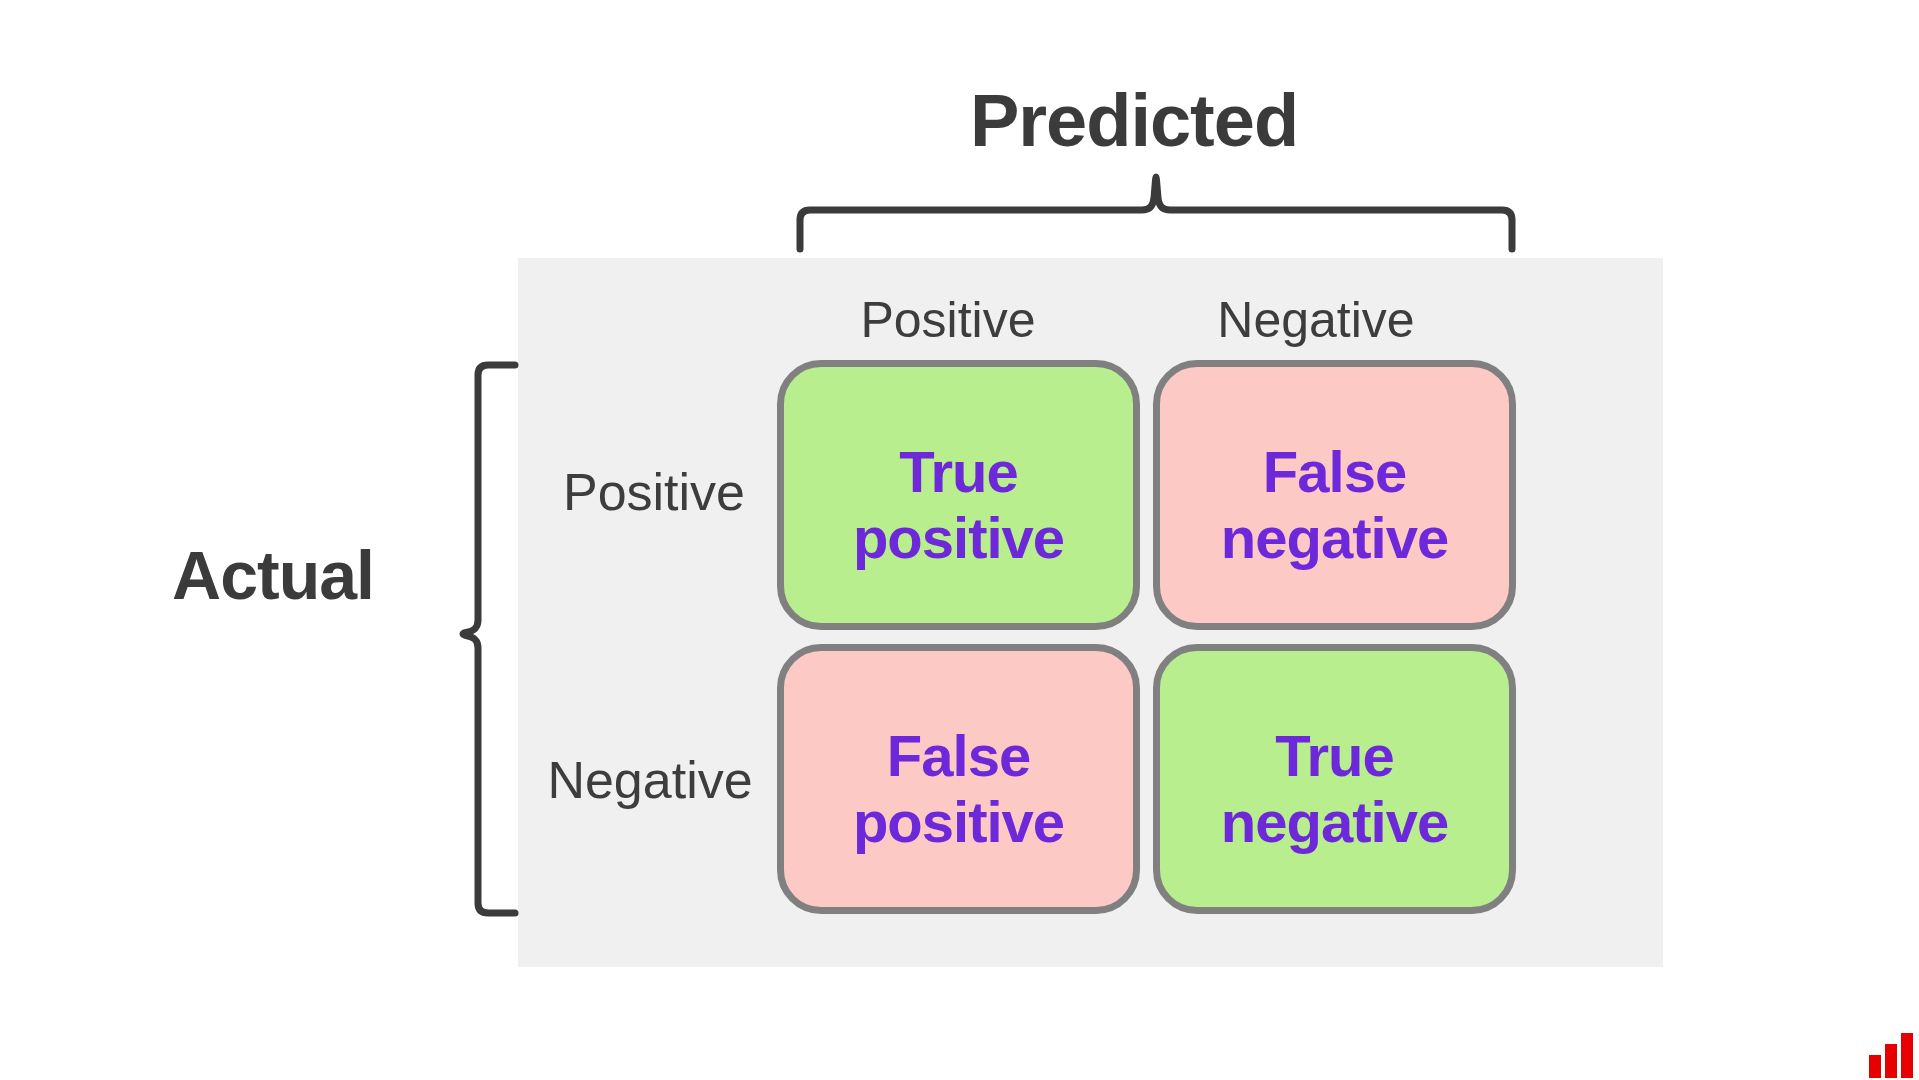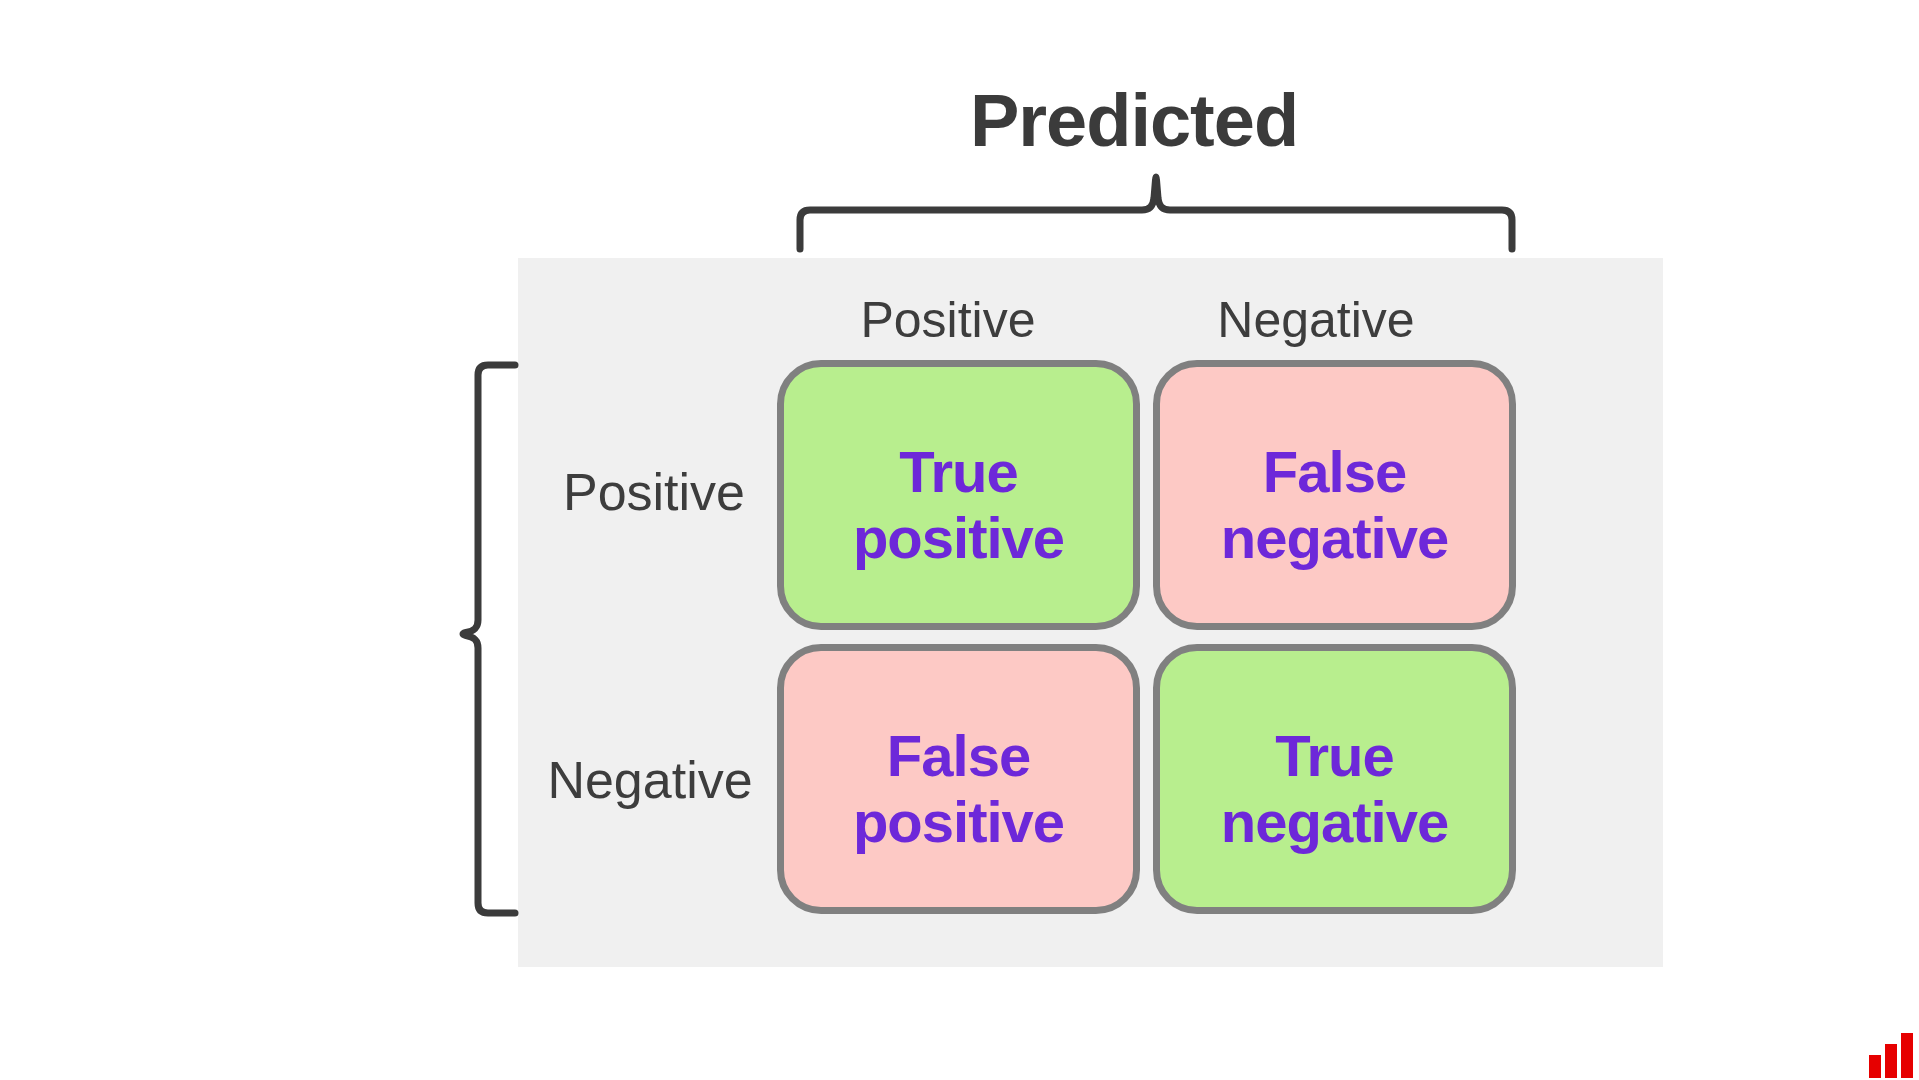--- a/index.html
+++ b/index.html
@@ -80,20 +80,21 @@
 
   <svg class="brace-top" viewBox="0 0 725 90" aria-hidden="true">
     <path d="M 5 83 L 5 54 Q 5 44 15 44 L 347 44 C 355 44 358 40 359 32 L 360.5 14 Q 361 8 361.5 14 L 363 32 C 364 40 367 44 375 44 L 707 44 Q 717 44 717 54 L 717 83" fill="none" stroke="#3b3b3b" stroke-width="7" stroke-linecap="round" stroke-linejoin="round"></path>
   </svg>
 
   <div class="matrix-panel"></div>
 
   <div class="col-header pos">Positive</div>
   <div class="col-header neg">Negative</div>
 
+  <div class="label-actual">Actual</div>
 
   <svg class="brace-left" viewBox="0 0 70 560" aria-hidden="true">
     <path d="M 63 5 L 36 5 Q 26 5 26 15 L 26 260 C 26 268 22 271 14 272.5 Q 8 274 14 275.5 C 22 277 26 280 26 288 L 26 543 Q 26 553 36 553 L 63 553" fill="none" stroke="#3b3b3b" stroke-width="7" stroke-linecap="round" stroke-linejoin="round"></path>
   </svg>
 
   <div class="row-header pos">Positive</div>
   <div class="row-header neg">Negative</div>
 
   <div class="cells">
     <div class="cell c-tl cell-correct">

